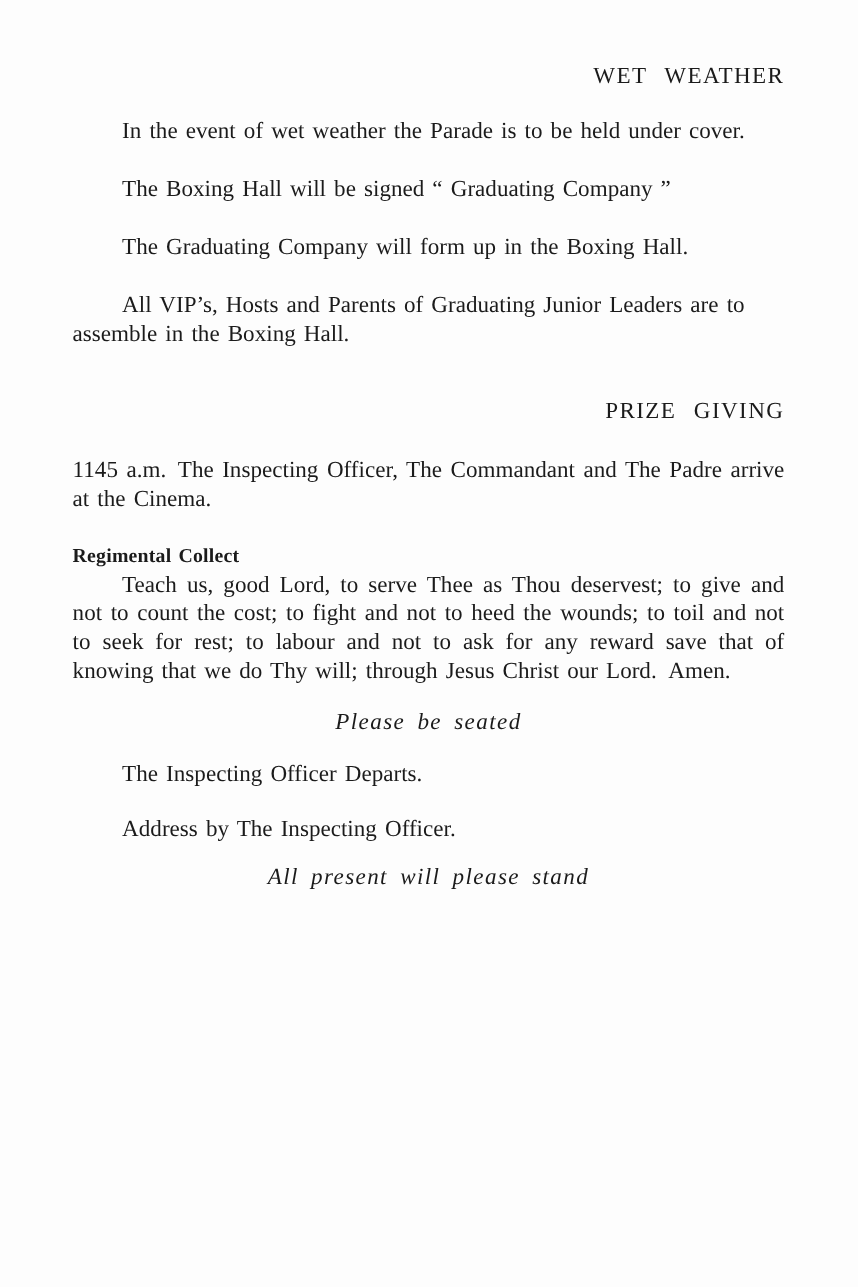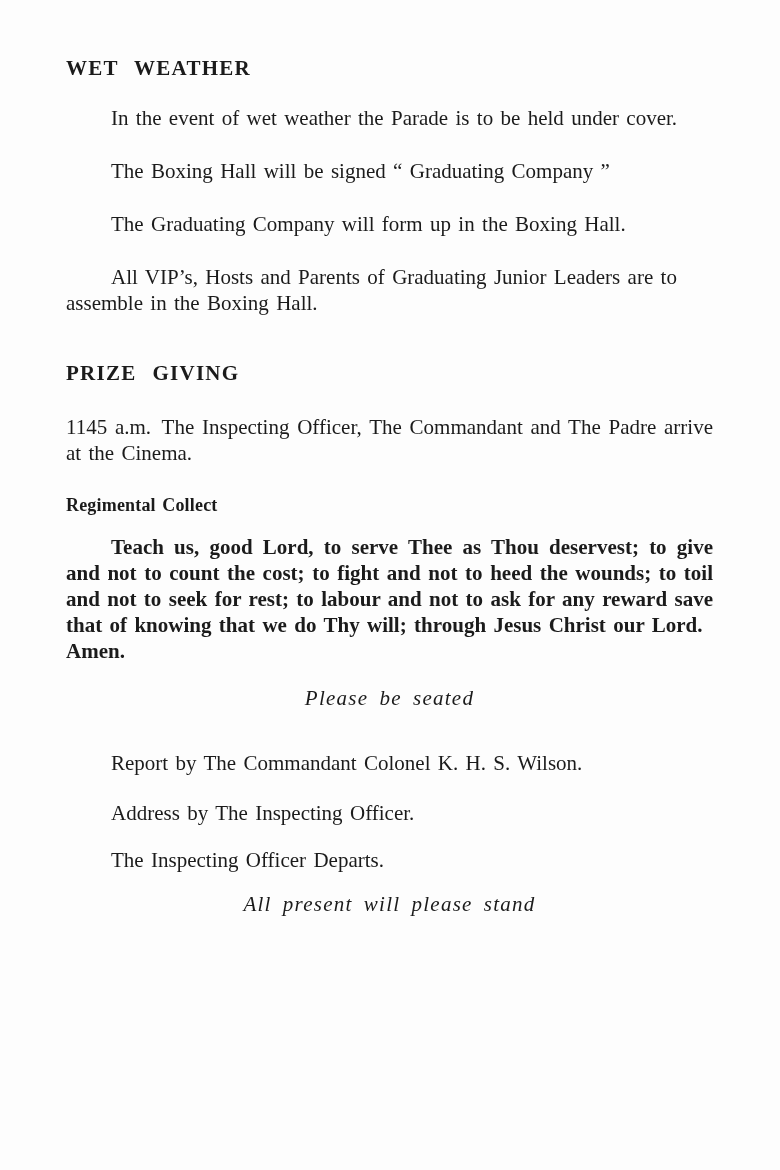--- a/index.html
+++ b/index.html
@@ -21,22 +21,22 @@
     height: 1170px;
     box-sizing: border-box;
     padding: 0 67px 0 66px;
   }
   p, h1, h2, h3 {
     margin: 0;
     padding: 0;
     word-spacing: 0.10em;
   }
   .section-title {
-    text-align: left;
-    font-weight: bold;
+    text-align: right;
+    font-weight: normal;
     font-size: 21px;
     line-height: 22px;
     letter-spacing: 0.06em;
     word-spacing: 0.45em;
   }
   .title-wet   { margin-top: 57px; }
   .title-prize { margin-top: 46px; }
 
   .body-para {
     text-indent: 45px;
@@ -59,22 +59,21 @@
     letter-spacing: 0.02em;
     word-spacing: 0.22em;
   }
   .collect-heading {
     font-weight: bold;
     font-size: 18px;
     margin-top: 26px;
     letter-spacing: 0.01em;
   }
   .collect-text {
-    margin-top: 16px;
-    font-weight: bold;
+    margin-top: 0;
   }
   .centered-italic {
     font-style: italic;
     text-align: center;
     letter-spacing: 0.06em;
     word-spacing: 0.22em;
   }
   .mt-seated  { margin-top: 21px; }
   .mt-report  { margin-top: 39px; }
   .mt-prizes  { margin-top: 25px; }
@@ -106,22 +105,21 @@
 
   <p class="justified no-indent mt-sched">1145 a.m. The Inspecting Officer, The Commandant and The Padre arrive at the Cinema.</p>
 
 
   <h2 class="collect-heading">Regimental Collect</h2>
 
   <p class="body-para justified collect-text">Teach us, good Lord, to serve Thee as Thou deservest; to give and not to count the cost; to fight and not to heed the wounds; to toil and not to seek for rest; to labour and not to ask for any reward save that of knowing that we do Thy will; through Jesus Christ our Lord. Amen.</p>
 
   <p class="centered-italic mt-seated">Please be seated</p>
 
-  <p class="body-para mt-report">Report by The Commandant Colonel K. H. S. Wilson.</p>
 
 
+  <p class="body-para mt-departs">The Inspecting Officer Departs.</p>
+
   <p class="body-para mt-address">Address by The Inspecting Officer.</p>
-
-  <p class="body-para mt-departs">The Inspecting Officer Departs.</p>
 
   <p class="centered-italic mt-final">All present will please stand</p>
 
 </div>
 
 </body></html>

